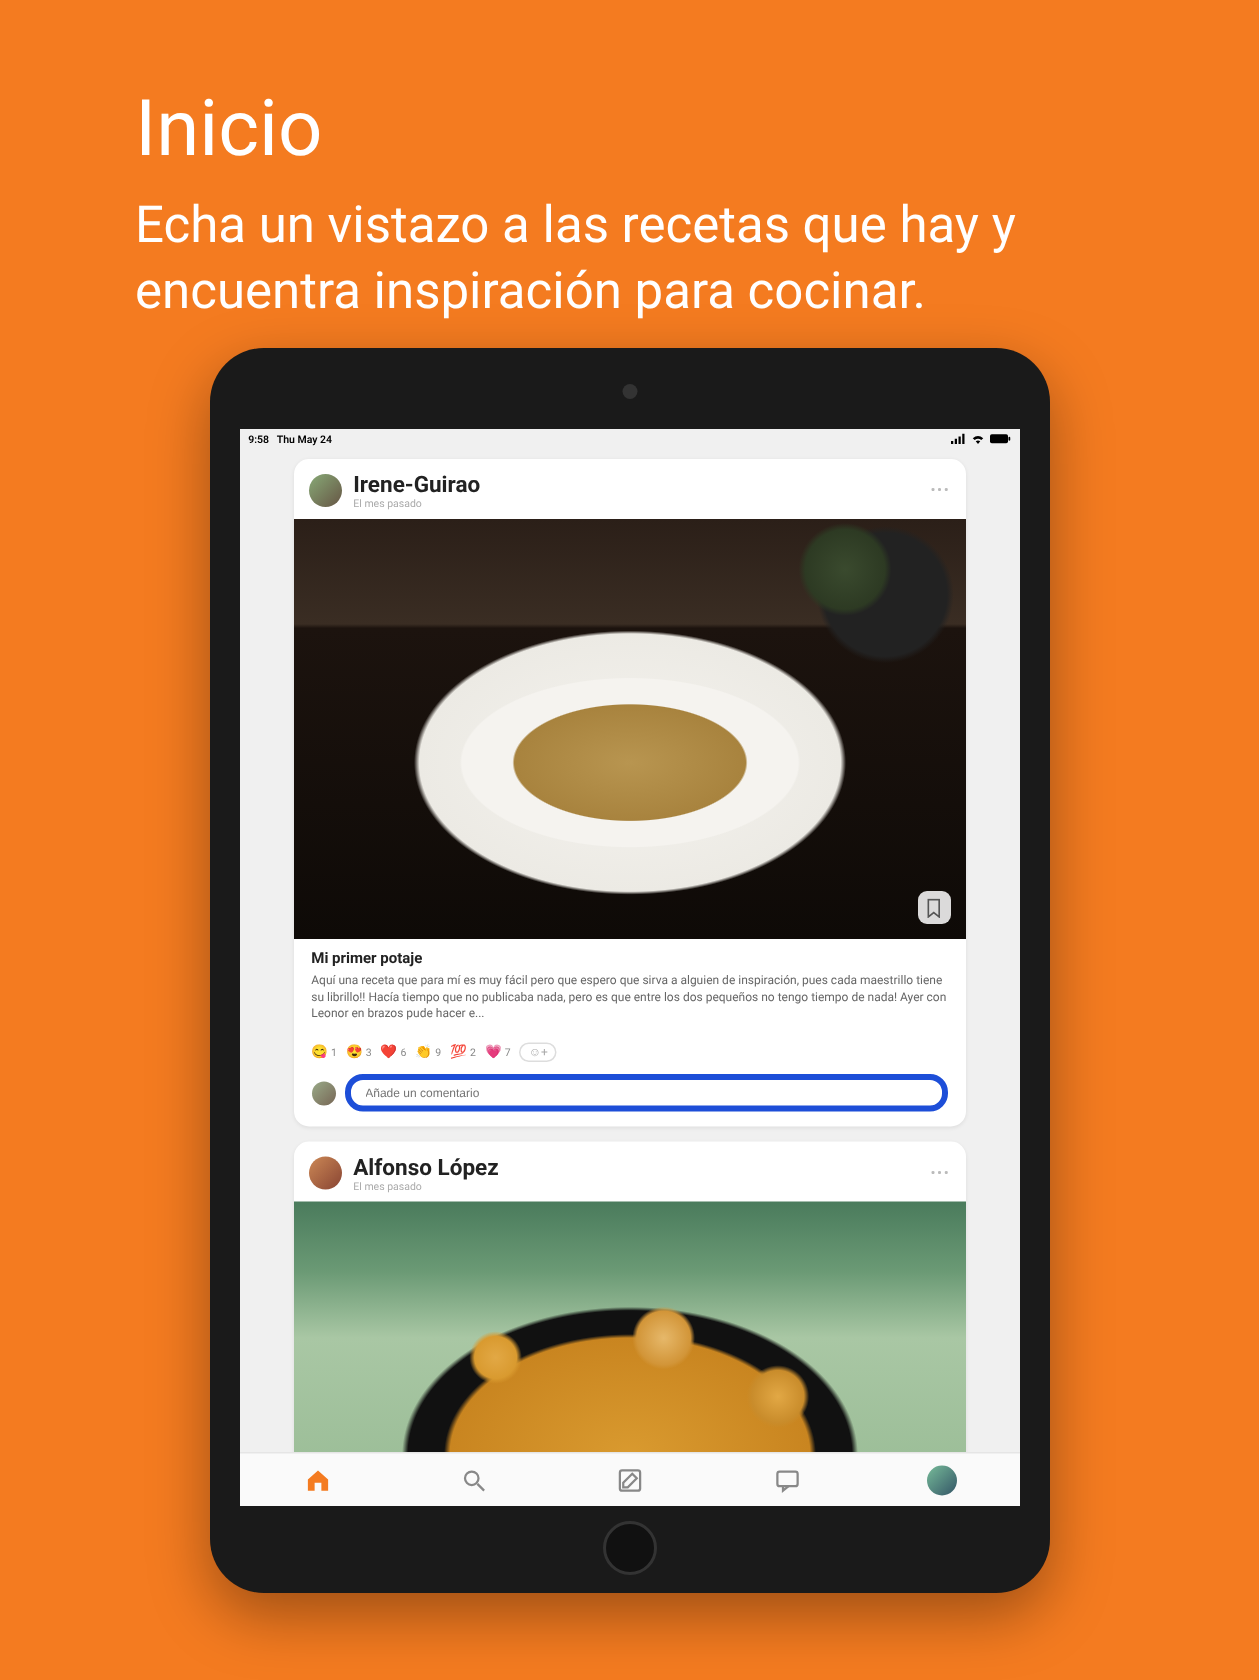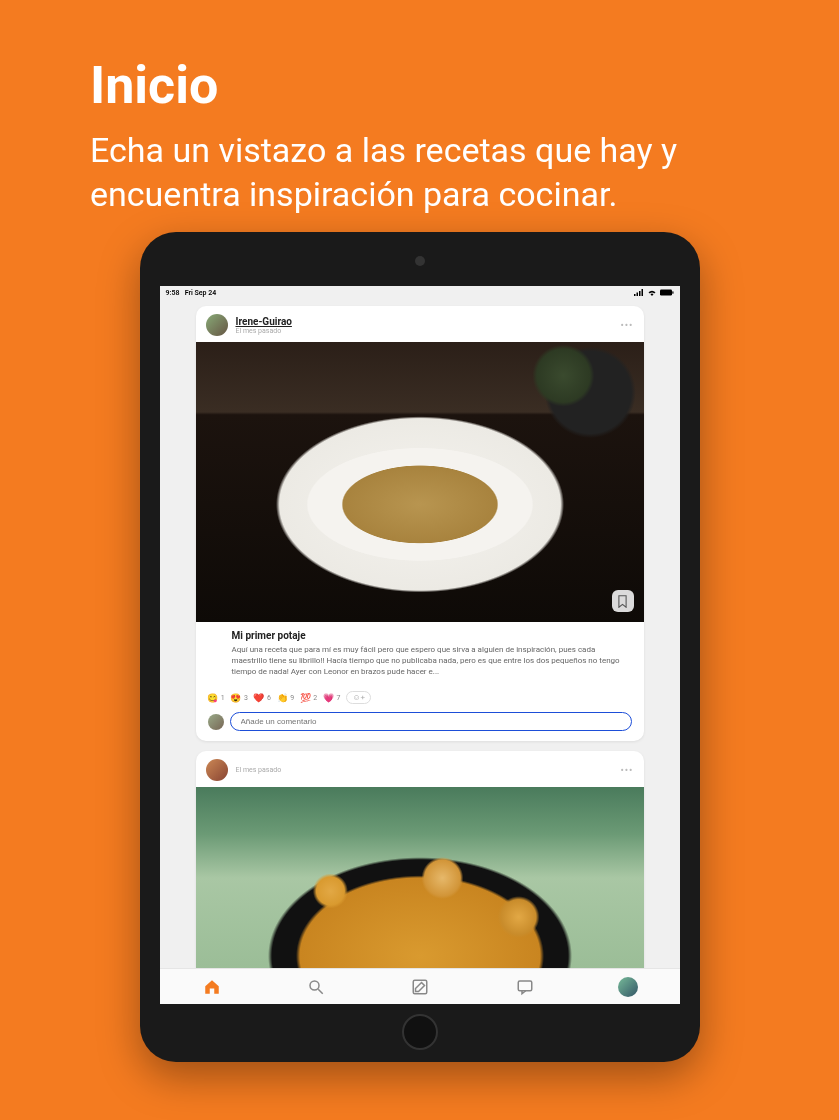--- a/index.html
+++ b/index.html
@@ -10,21 +10,21 @@
     height: 1120px;
     overflow: hidden;
     position: relative;
   }
   .promo-title {
     position: absolute;
     top: 55px;
     left: 90px;
     color: #fff;
     font-size: 52px;
-    font-weight: 700;
+    font-weight: 400;
   }
   .promo-subtitle {
     position: absolute;
     top: 128px;
     left: 90px;
     right: 90px;
     color: #fff;
     font-size: 34px;
     font-weight: 400;
     line-height: 1.3;
@@ -106,21 +106,21 @@
   }
   .avatar {
     width: 22px;
     height: 22px;
     border-radius: 50%;
     background: linear-gradient(135deg,#8a7,#654);
     flex-shrink: 0;
   }
   .avatar.two { background: linear-gradient(135deg,#c85,#843); }
   .header-text { margin-left: 8px; flex: 1; }
-  .author { font-size: 10px; font-weight: 700; color: #222; text-decoration: underline; }
+  .author { font-size: 15px; font-weight: 700; color: #222; }
   .time { font-size: 7px; color: #aaa; }
   .more-dots { font-size: 10px; color: #bbb; letter-spacing: 1px; cursor: pointer; }
   .card-image {
     width: 100%;
     height: 280px;
     position: relative;
   }
   .img-soup {
     background:
       radial-gradient(ellipse 140px 70px at 50% 58%, #b89550 0%, #a8833e 55%, #f5f3ef 56%, #f5f3ef 80%, rgba(0,0,0,0) 81%),
@@ -144,21 +144,21 @@
     width: 22px;
     height: 22px;
     background: rgba(255,255,255,0.85);
     border-radius: 6px;
     display: flex;
     align-items: center;
     justify-content: center;
     cursor: pointer;
   }
   .bookmark-icon svg { width: 11px; height: 13px; }
-  .card-body { padding: 8px 12px 10px 12px; margin-left: 24px; }
+  .card-body { padding: 8px 12px 10px 12px; }
   .recipe-title { font-size: 10px; font-weight: 700; color: #222; margin-bottom: 4px; }
   .recipe-desc { font-size: 8px; color: #666; line-height: 1.35; }
   .reactions {
     display: flex;
     gap: 6px;
     padding: 4px 12px 8px 12px;
     align-items: center;
     font-size: 8px;
   }
   .reaction { display: flex; align-items: center; gap: 2px; }
@@ -177,21 +177,21 @@
     align-items: center;
     gap: 6px;
     padding: 0 12px 10px 12px;
   }
   .comment-avatar {
     width: 16px; height: 16px; border-radius: 50%;
     background: linear-gradient(135deg,#9a8,#765);
   }
   .comment-input {
     flex: 1;
-    border: 1px solid #1d4ed8;
+    border: 4px solid #1d4ed8;
     border-radius: 12px;
     font-size: 8px;
     color: #aaa;
     padding: 4px 10px;
     background: #fff;
   }
   .tab-bar {
     height: 36px;
     background: #fafafa;
     border-top: 1px solid #e5e5e5;
@@ -220,21 +220,21 @@
 <div class="promo-subtitle">Echa un vistazo a las recetas que hay y encuentra inspiración para cocinar.</div>
 
 <div class="ipad-frame">
   <div class="ipad-camera"></div>
   <div class="screen">
 
     <div class="status-bar">
       <div>
         <span>9:58</span>
         &nbsp;
-        <span>Fri Sep 24</span>
+        <span>Thu May 24</span>
       </div>
       <div class="status-right">
         <span class="signal">
           <svg width="10" height="7" viewBox="0 0 10 7">
               <rect x="0" y="5" width="1.5" height="2" fill="black"></rect>
               <rect x="2.5" y="3.5" width="1.5" height="3.5" fill="black"></rect>
               <rect x="5" y="2" width="1.5" height="5" fill="black"></rect>
               <rect x="7.5" y="0" width="1.5" height="7" fill="black"></rect>
             </svg>
         </span>
@@ -304,20 +304,21 @@
         <div class="comment-row">
           <div class="comment-avatar"></div>
           <input class="comment-input" placeholder="Añade un comentario" style="">
         </div>
       </div>
 
       <div class="card">
         <div class="card-header">
           <div class="avatar two"></div>
           <div class="header-text">
+            <div class="author">Alfonso López</div>
             <div class="time">El mes pasado</div>
           </div>
           <div class="more-dots">•••</div>
         </div>
         <div class="card-image img-paella" style="height:260px;"></div>
       </div>
 
     </div>
 
     <div class="tab-bar">

